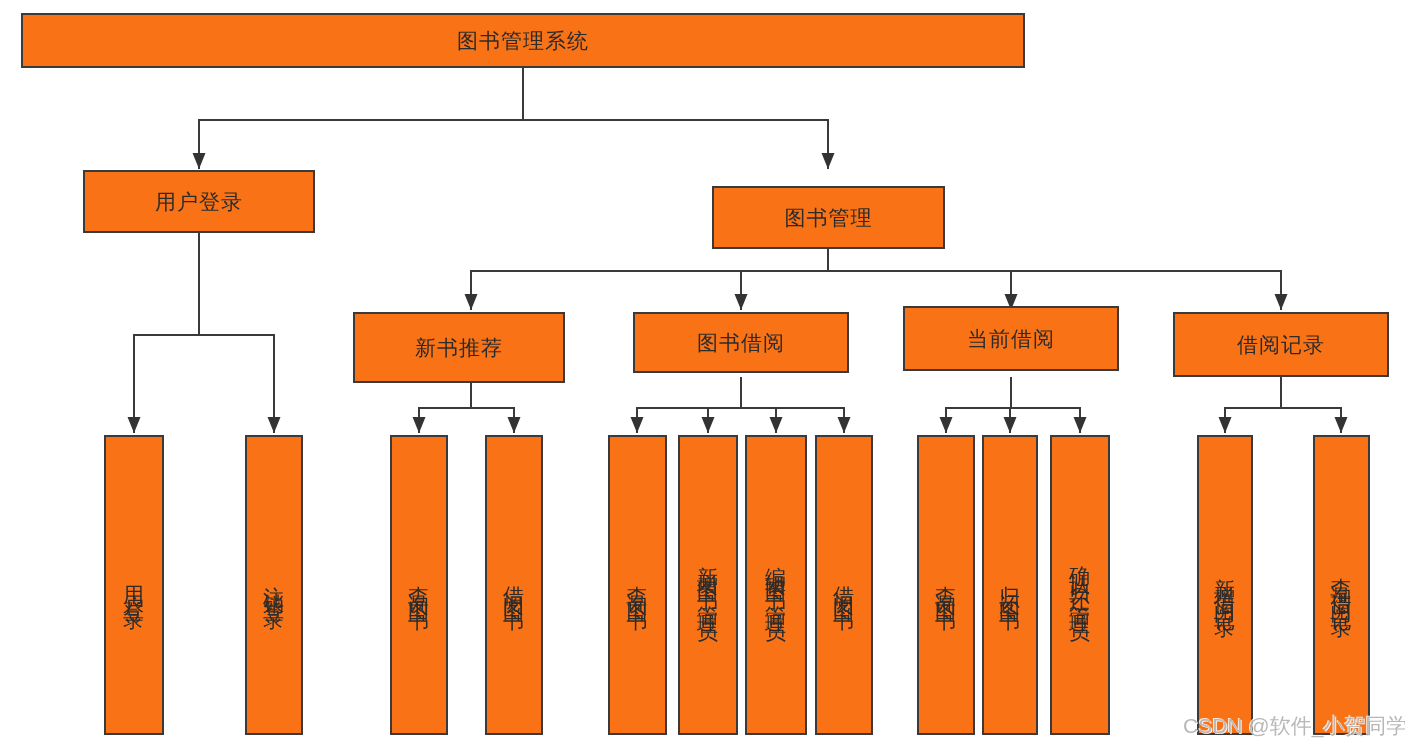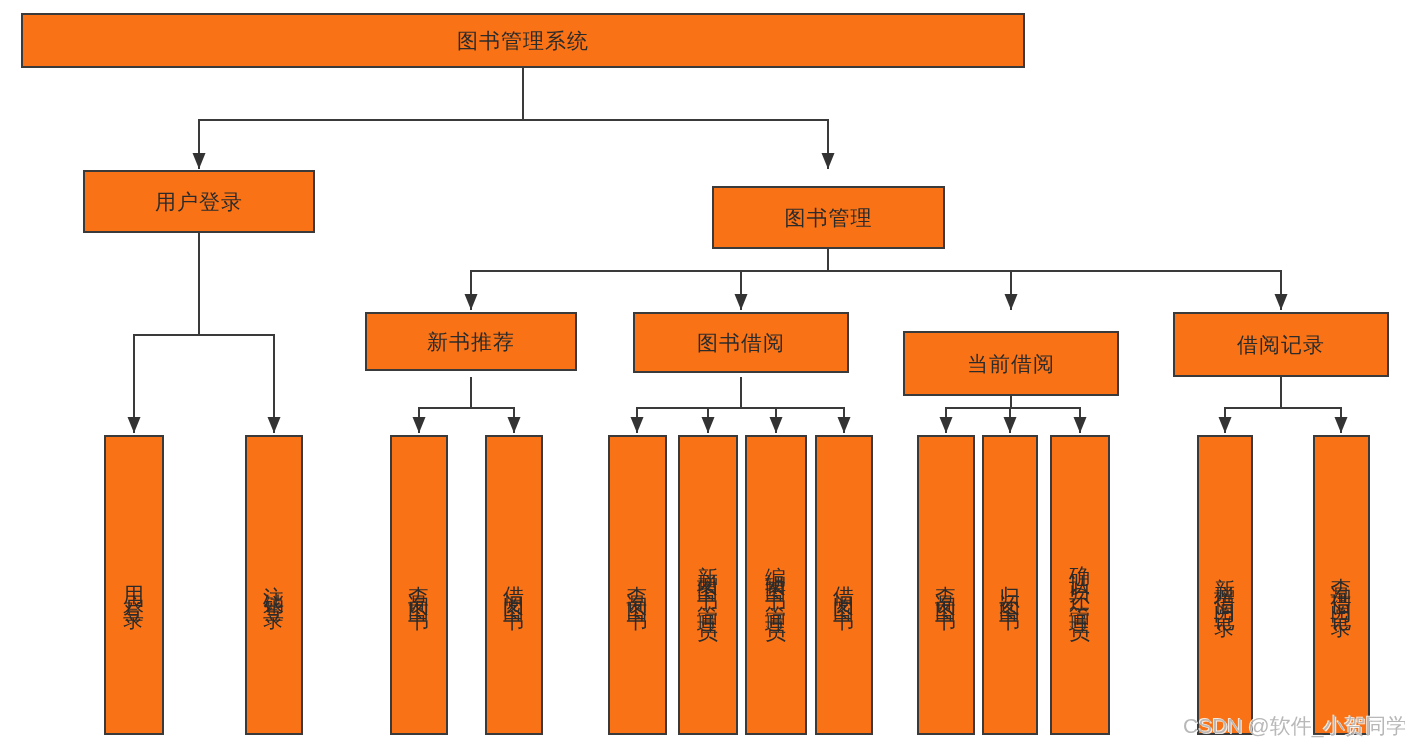--- a/index.html
+++ b/index.html
@@ -117,27 +117,27 @@
     <span class="hlabel">图书管理系统</span>
   </div>
 
   <div class="node" style="left:83px; top:170px; width:232px; height:63px;">
     <span class="hlabel">用户登录</span>
   </div>
   <div class="node" style="left:712px; top:170px; width:233px; height:63px;margin-top:16px;">
     <span class="hlabel">图书管理</span>
   </div>
 
-  <div class="node" style="left:365px; top:312px; width:212px; height:59px;">
+  <div class="node" style="left:353px; top:312px; width:212px; height:71px;">
     <span class="hlabel">新书推荐</span>
   </div>
   <div class="node" style="left:633px; top:312px; width:216px; height:61px;">
     <span class="hlabel">图书借阅</span>
   </div>
-  <div class="node" style="left:903px; top:331px; width:216px; height:65px;">
+  <div class="node" style="left:903px; top:306px; width:216px; height:65px;">
     <span class="hlabel">当前借阅</span>
   </div>
   <div class="node" style="left:1173px; top:312px; width:216px; height:65px;">
     <span class="hlabel">借阅记录</span>
   </div>
 
   <div class="node leaf" style="left:104px; top:435px; width:60px; height:300px;">
     <span class="vlabel">用户登录</span>
   </div>
   <div class="node leaf" style="left:245px; top:435px; width:58px; height:300px;">

